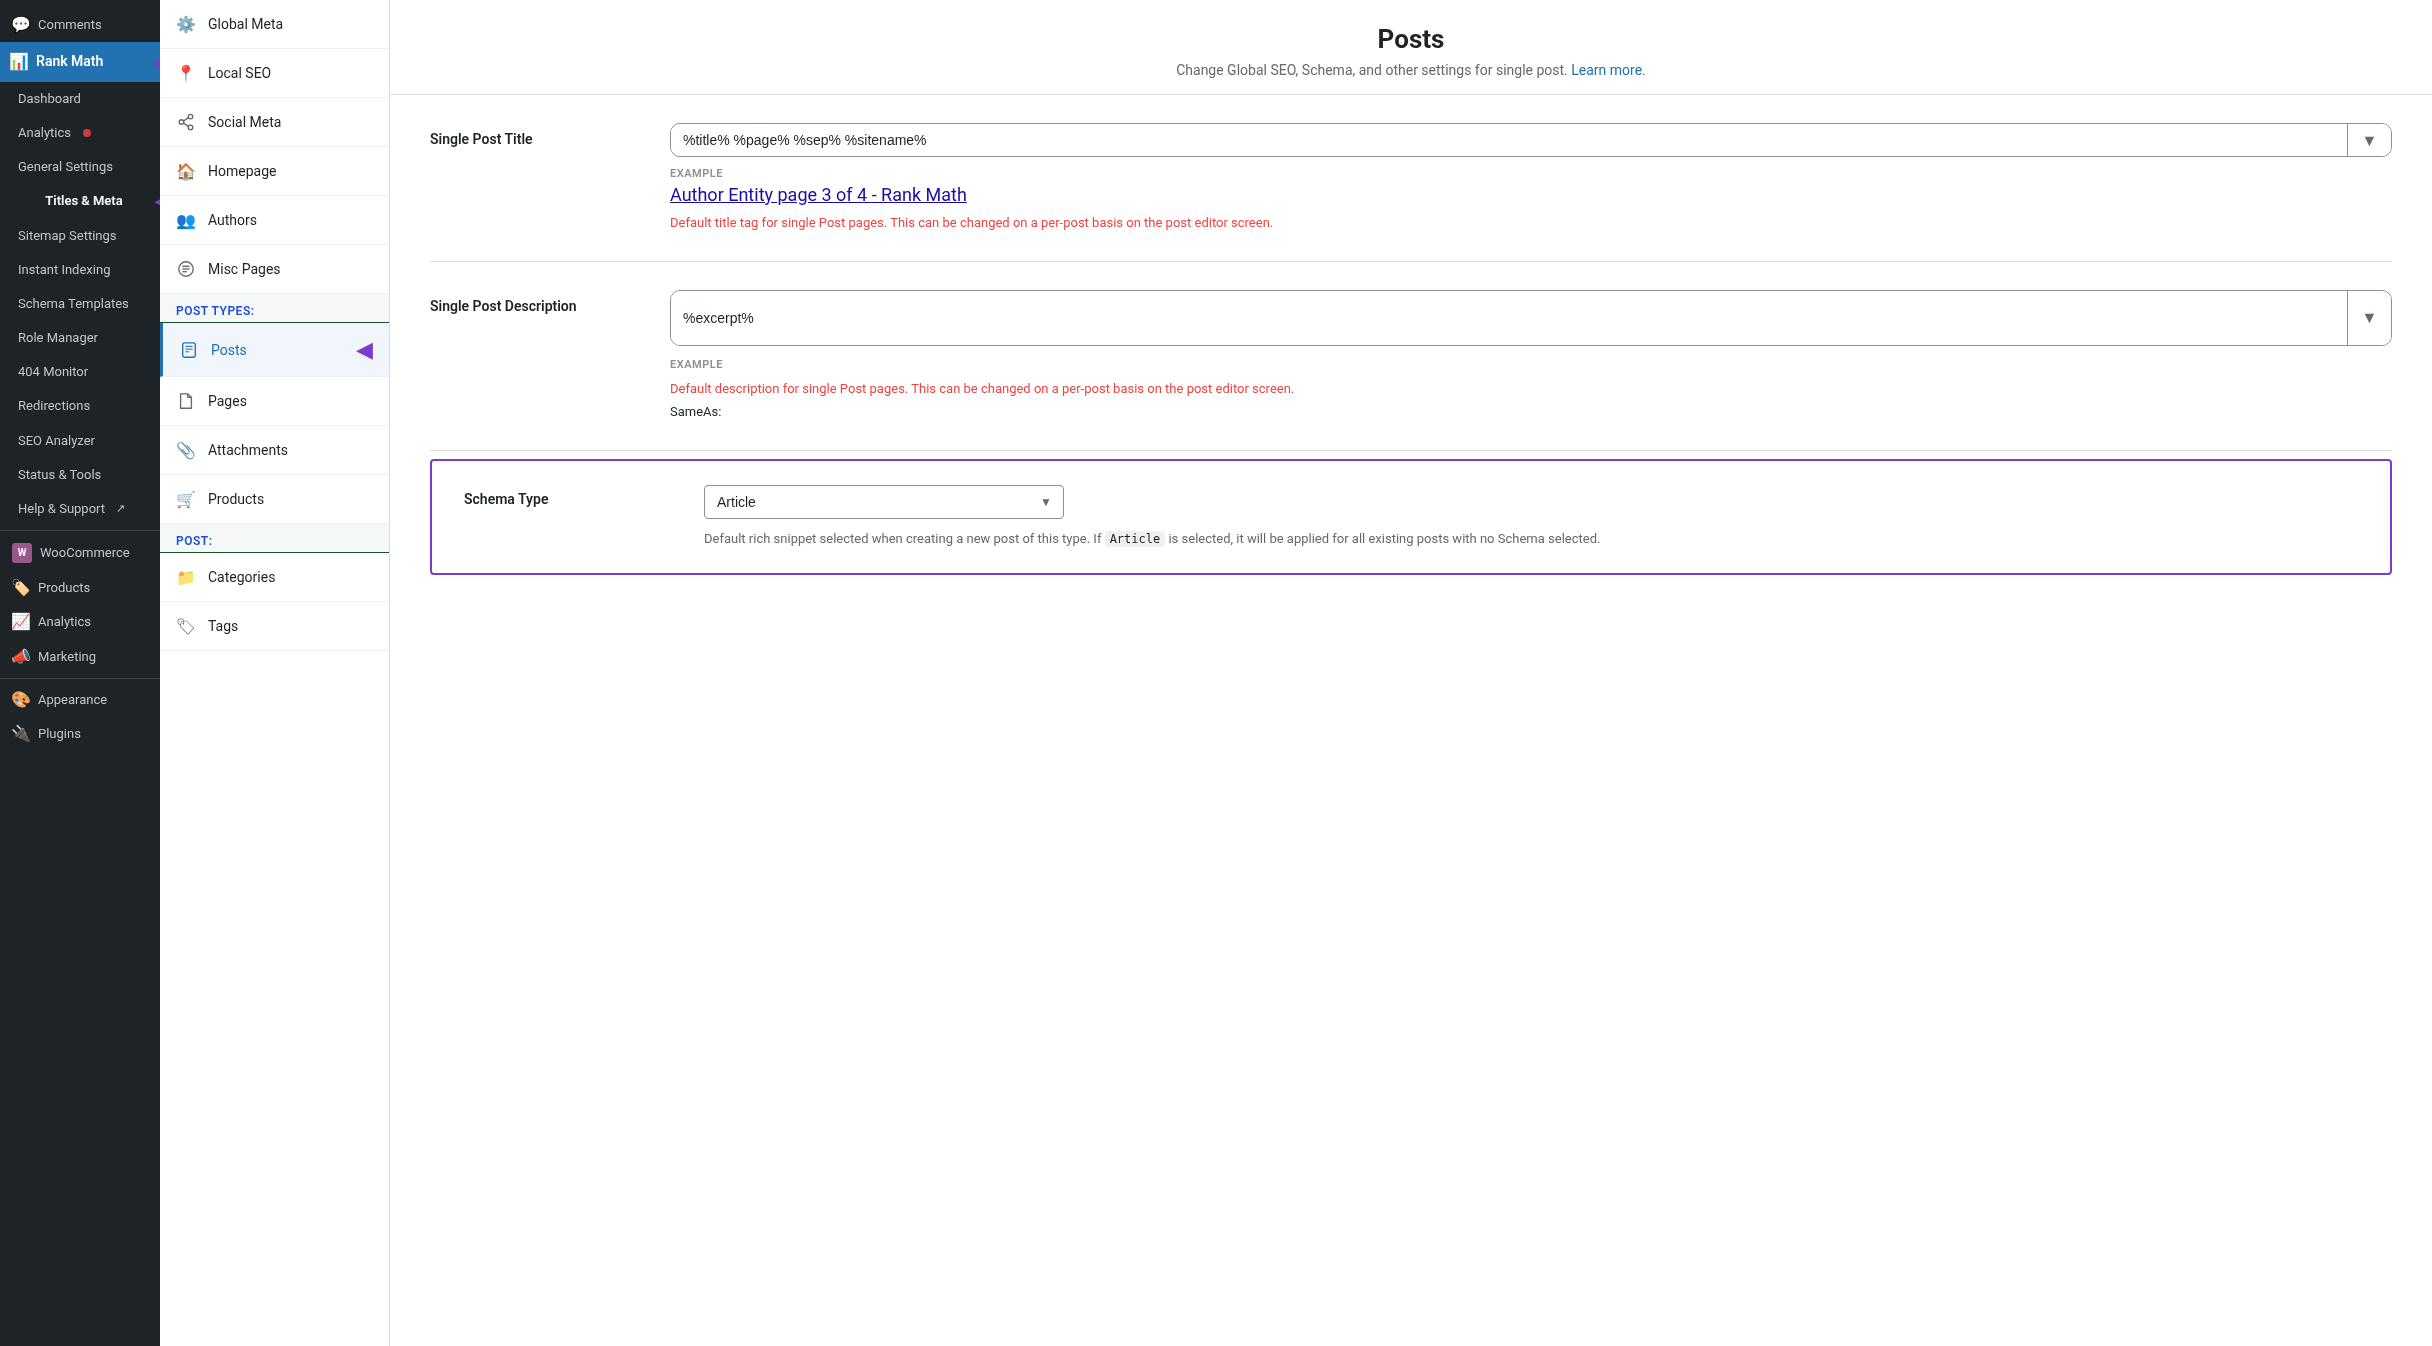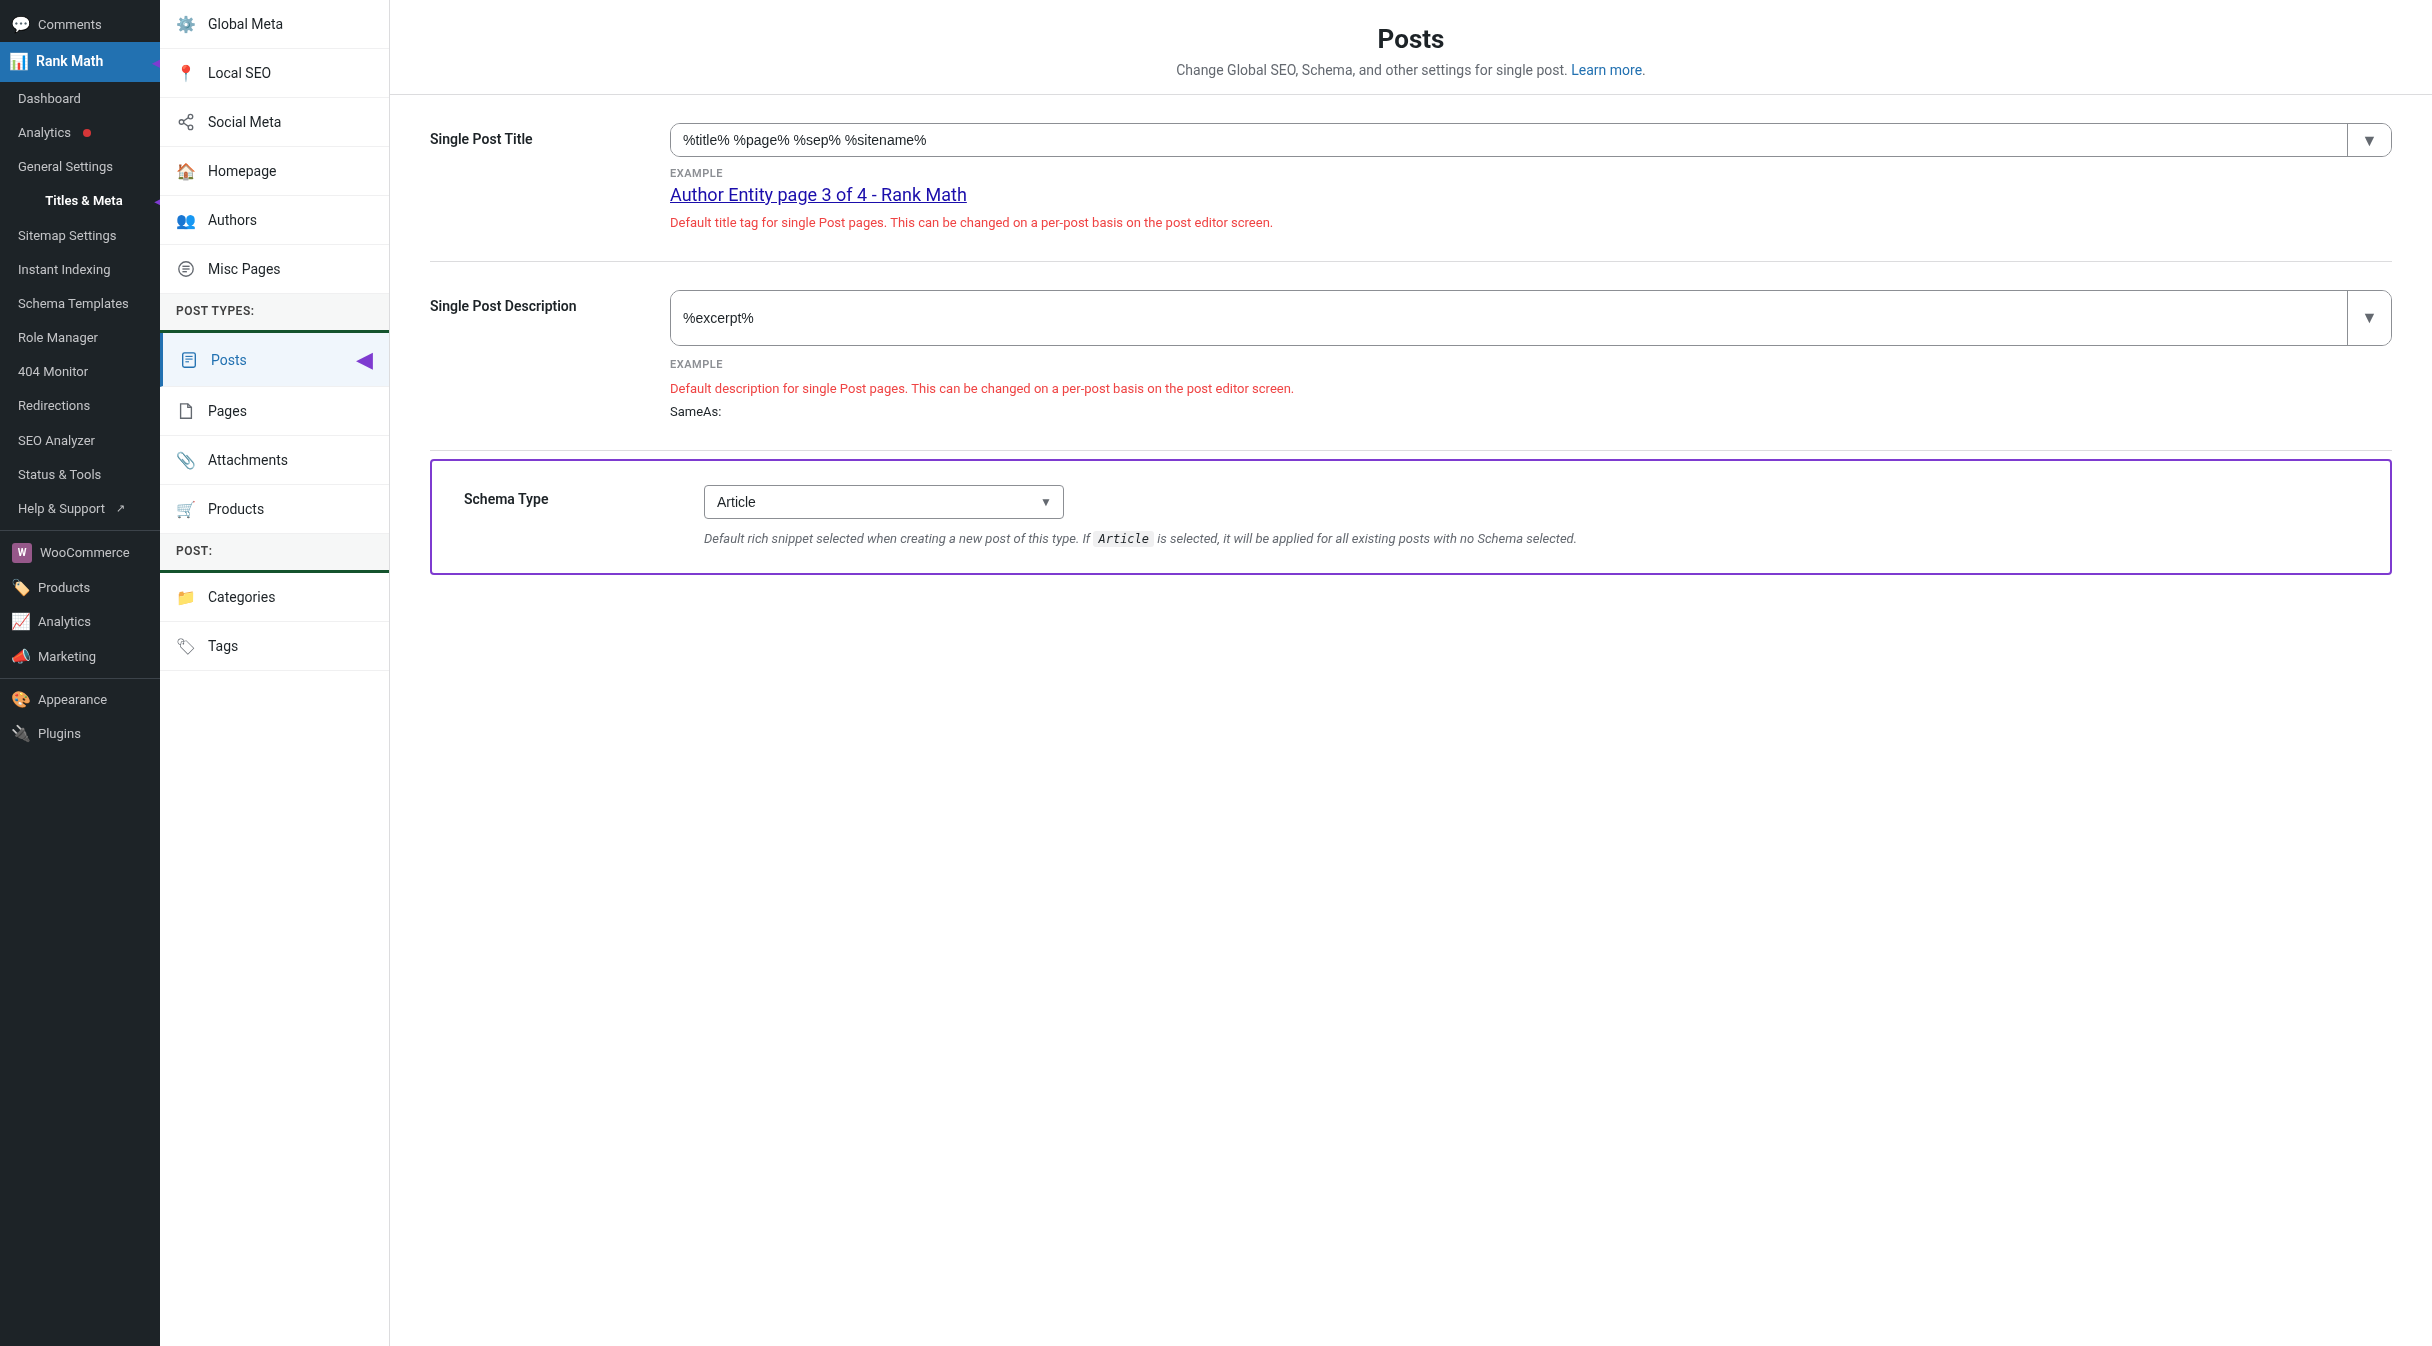--- a/index.html
+++ b/index.html
@@ -25,21 +25,21 @@
 
     
     .main-wrapper { display: flex; flex: 1; overflow: hidden; }
 
     
     .secondary-sidebar { width: 230px; background: #fff; border-right: 1px solid #dcdcde; overflow-y: auto; flex-shrink: 0; }
     .secondary-sidebar-item { display: flex; align-items: center; padding: 14px 16px; cursor: pointer; color: #1d2327; font-size: 14px; gap: 12px; border-bottom: 1px solid #f0f0f1; transition: background 0.15s; }
     .secondary-sidebar-item.active { background: #f0f6fc; color: #2271b1; border-left: 3px solid #2271b1; }
     .secondary-sidebar-item .sec-icon { width: 20px; height: 20px; display: flex; align-items: center; justify-content: center; color: #646970; font-size: 16px; flex-shrink: 0; }
     .secondary-sidebar-item.active .sec-icon { color: #2271b1; }
-    .section-header { padding: 10px 16px 12px; font-size: 12px; font-weight: 600; color: #404040; text-transform: uppercase; letter-spacing: 0.5px; background: #f6f7f7; border-bottom: 3px solid #14532d; }
+    .section-header { padding: 10px 16px 4px; font-size: 12px; font-weight: 600; color: #1d4ed8; text-transform: uppercase; letter-spacing: 0.5px; background: #f6f7f7; border-bottom: 1px solid #14532d; }
 
     
     .content-area { flex: 1; overflow-y: auto; background: #fff; }
     .content-header { padding: 24px 40px 16px; border-bottom: 1px solid #dcdcde; text-align: center; }
     .content-header h1 { font-size: 26px; font-weight: 700; color: #1d2327; margin-bottom: 8px; }
     .content-header p { font-size: 14px; color: #646970; }
     .content-header a { color: #2271b1; text-decoration: none; }
 
     .content-body { padding: 0 40px; }
 
@@ -56,21 +56,21 @@
     .example-value-link { color: #1a0dab; font-size: 18px; font-weight: 400; margin-top: 4px; display: block; }
     .example-text { font-size: 13px; color: #ef4444; margin-top: 8px; line-height: 1.5; }
 
     .schema-box { border: 2px solid #7e3bd0; border-radius: 4px; padding: 24px 32px; margin-top: 8px; }
     .schema-box .field-label { padding-top: 6px; }
 
     .select-wrapper { position: relative; display: inline-block; width: 360px; }
     .select-wrapper select { width: 100%; padding: 8px 36px 8px 12px; border: 1px solid #8c8f94; border-radius: 4px; font-size: 14px; color: #1d2327; background: #fff; appearance: none; cursor: pointer; outline: none; }
     .select-wrapper::after { content: "▼"; position: absolute; right: 12px; top: 50%; transform: translateY(-50%); pointer-events: none; color: #646970; font-size: 12px; }
 
-    .schema-desc { font-size: 13px; color: #646970; margin-top: 10px; line-height: 1.6; font-style: italic; }
+    .schema-desc { font-size: 13px; color: #646970; margin-top: 10px; line-height: 1.6; }
     .schema-desc code { background: #f0f0f1; padding: 1px 5px; border-radius: 3px; font-family: monospace; font-size: 12px; color: #1d2327; }
     .arrow-right-indicator { position: absolute; right: -8px; top: 50%; transform: translateY(-50%); color: #7e3bd0; font-size: 20px; z-index: 10; }
 
     
     .posts-arrow-indicator { color: #7e3bd0; font-size: 22px; margin-left: auto; }
   </style>
 </head>
 <body>
 
 <div style="display:flex; width:100%; height:100vh; overflow:hidden;">

